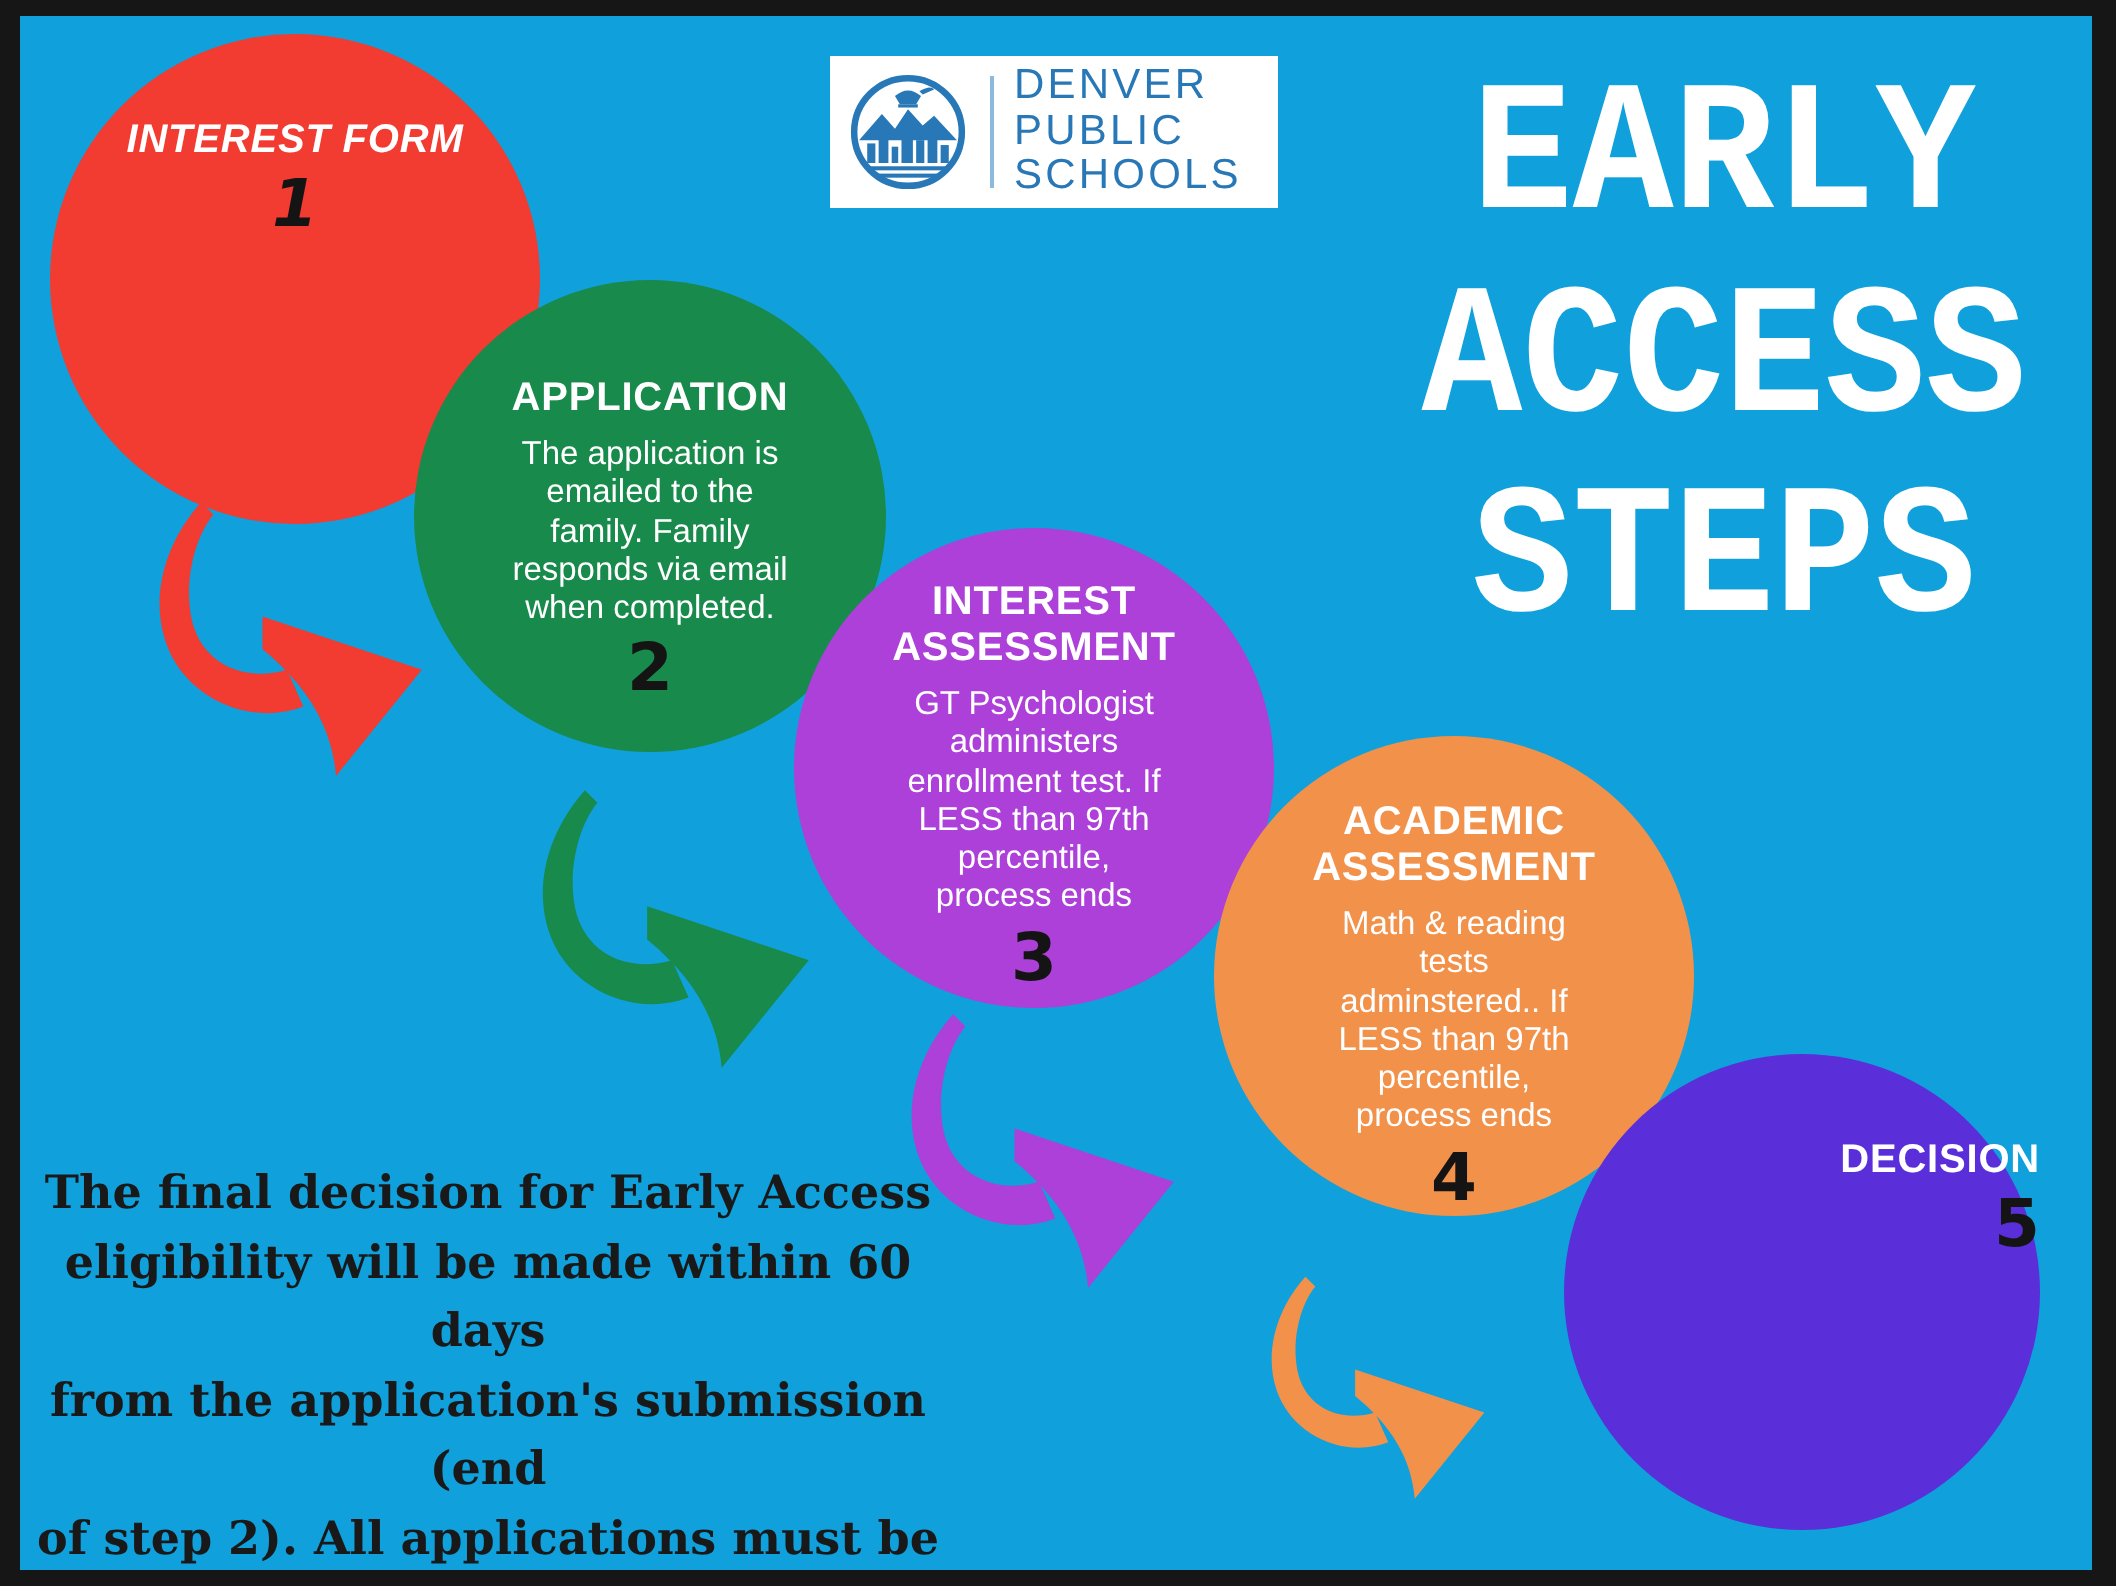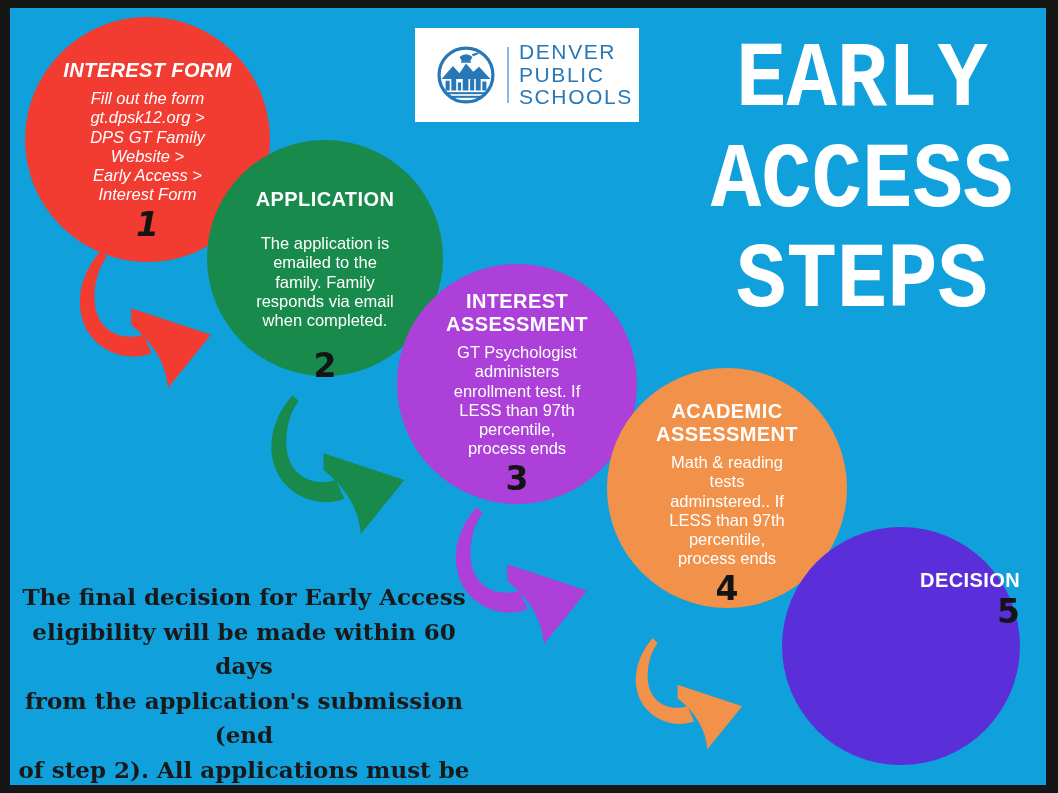--- a/index.html
+++ b/index.html
@@ -20,22 +20,22 @@
   .c5{left:782px;top:527px;width:238px;height:238px;padding-top:42px;}
 
   
   .arrow{position:absolute;z-index:2;}
   .a1{left:72px; top:246px;width:143px;height:145px;}
   .a2{left:260px;top:391px;width:152px;height:145px;}
   .a3{left:448px;top:503px;width:143px;height:143px;}
   .a4{left:628px;top:635px;width:119px;height:116px;}
 
   
-  .logo{position:absolute;left:415px;top:28px;width:224px;height:94px;background:#fff;z-index:3;
-        display:flex;align-items:center;gap:10px;padding-left:20px;box-sizing:border-box;}
+  .logo{position:absolute;left:415px;top:28px;width:224px;height:76px;background:#fff;z-index:3;
+        display:flex;align-items:center;gap:10px;padding-left:8px;box-sizing:border-box;}
   .logo-divider{width:2px;height:56px;background:#8cb9dc;}
   .logo-text{font-size:21px;letter-spacing:1.6px;line-height:1.08;white-space:pre-line;font-weight:400;}
 
   
   .main-title{position:absolute;left:676px;top:30px;width:372px;margin:0;z-index:3;
               font-family:"Liberation Mono",monospace;font-weight:bold;font-size:84px;
               line-height:1.09;text-align:center;white-space:pre-line;
               transform:scaleY(1.1);transform-origin:50% 0;}
 
   
@@ -66,30 +66,24 @@
     </svg>
   <svg class="arrow a3" viewBox="0 0 140 140" style="color: rgb(172, 64, 216);">
       <use href="#swoosh-arrow"></use>
     </svg>
   <svg class="arrow a4" viewBox="0 0 140 140" style="color: rgb(242, 145, 74);">
       <use href="#swoosh-arrow"></use>
     </svg>
 
   <div class="circle c1" style="background-color: rgb(242, 59, 49);">
     <div class="step-title">INTEREST FORM</div>
-    <div class="step-body">Fill out the form
-gt.dpsk12.org &gt;
-DPS GT Family
-Website &gt;
-Early Access &gt;
-Interest Form</div>
     <div class="step-number" style="color: rgb(20, 20, 20);">1</div>
   </div>
 
-  <div class="circle c2" style="background-color: rgb(24, 138, 75); gap: 16px;">
+  <div class="circle c2" style="background-color: rgb(24, 138, 75);">
     <div class="step-title">APPLICATION</div>
     <div class="step-body">The application is
 emailed to the
 family. Family
 responds via email
 when completed.</div>
     <div class="step-number" style="color: rgb(20, 20, 20);">2</div>
   </div>
 
   <div class="circle c3" style="background-color: rgb(172, 64, 216);">

